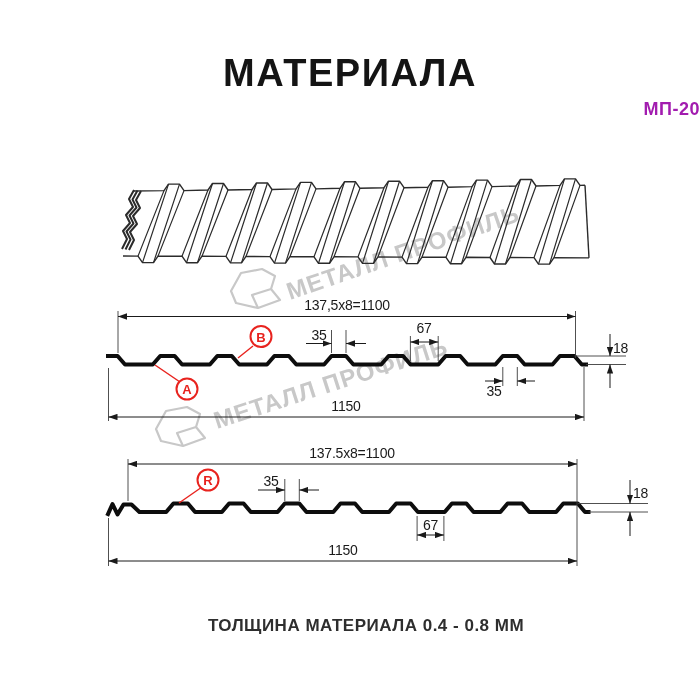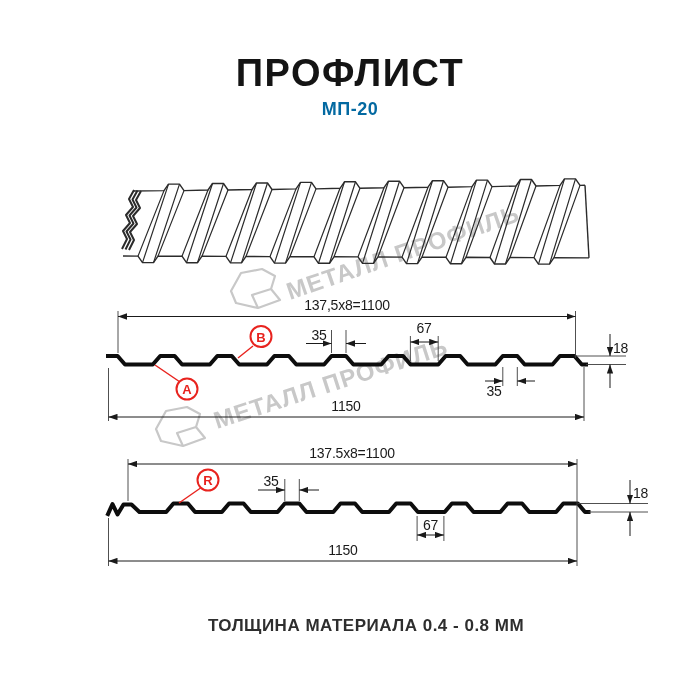--- a/index.html
+++ b/index.html
@@ -1,21 +1,21 @@
 <!DOCTYPE html>
 <html style="--accent_red: #e8231e; --line: #1a1a1a; --profile: #0d0d0d; --sheet_line: #2b2b2b; --watermark: #c8c8c8;"><head>
 <meta charset="utf-8">
 <style>
   html,body{margin:0;padding:0;background:#ffffff;}
   .page{position:relative;width:700px;height:700px;background:#fff;overflow:hidden;
         font-family:"Liberation Sans",sans-serif;}
   .title{position:absolute;top:52px;left:0;width:100%;text-align:center;
          font-size:38px;font-weight:800;letter-spacing:1.5px;color:#141414;}
-  .subtitle{position:absolute;top:99px;left:0;width:100%;text-align:center;
-         font-size:18px;font-weight:700;letter-spacing:.5px;color:#0369a1;}
+  .subtitle{position:absolute;top:99px;left:0;width:100%;text-align:right;
+         font-size:18px;font-weight:700;letter-spacing:.5px;color:#a21caf;}
   .footer{position:absolute;top:616px;left:16px;width:100%;text-align:center;
          font-size:17px;font-weight:700;letter-spacing:.5px;color:#2e2e2e;}
   svg{position:absolute;left:0;top:0;}
   .thin{stroke:#3c3c3c;stroke-width:.9;fill:none;}
   .dim{stroke:var(--line,#1a1a1a);stroke-width:1;fill:none;}
   .profile{stroke:var(--profile,#0d0d0d);stroke-width:4;fill:none;stroke-linejoin:round;stroke-linecap:square;}
   .dim-text{font-family:"Liberation Sans",sans-serif;font-size:14px;fill:var(--line,#1a1a1a);letter-spacing:-.2px;}
   .mid{text-anchor:middle;}
   .red-lab circle{fill:#ffffff;stroke:var(--accent_red,#e8231e);stroke-width:2;}
   .red-lab line{stroke:var(--accent_red,#e8231e);stroke-width:1.5;}
@@ -23,21 +23,21 @@
                 fill:var(--accent_red,#e8231e);text-anchor:middle;}
   .wm-text{font-family:"Liberation Sans",sans-serif;font-size:24px;font-weight:700;
            letter-spacing:1px;fill:var(--watermark,#c8c8c8);}
   .wm-logo{fill:none;stroke:var(--watermark,#c8c8c8);stroke-width:2.2;stroke-linejoin:round;}
 </style>
 </head>
 <body>
 
 <div class="page">
 
-  <div class="title">ПРОФЛИСТ</div>
+  <div class="title">МАТЕРИАЛА</div>
   <div class="subtitle">МП-20</div>
 
   <svg width="700" height="700" viewBox="0 0 700 700">
     <defs>
       <marker id="ar" markerUnits="userSpaceOnUse" markerWidth="9" markerHeight="6.4" refX="9" refY="3.2" orient="auto-start-reverse">
         <path d="M0 0 L9 3.2 L0 6.4 Z" fill="#1a1a1a"></path>
       </marker>
       <g id="mp-logo">
         <path class="wm-logo" d="M3 24 L13 6 L34 2 L47 9 L43 22 L52 33 L30 41 L8 36 Z"></path>
         <path class="wm-logo" d="M43 22 L24 28 L30 41"></path>

